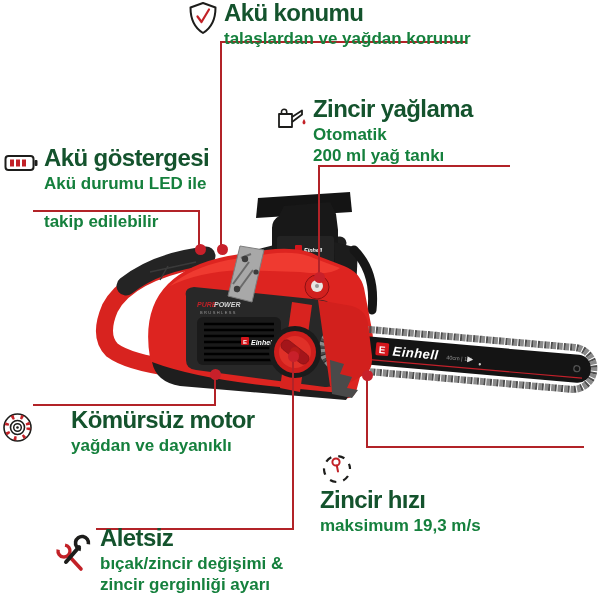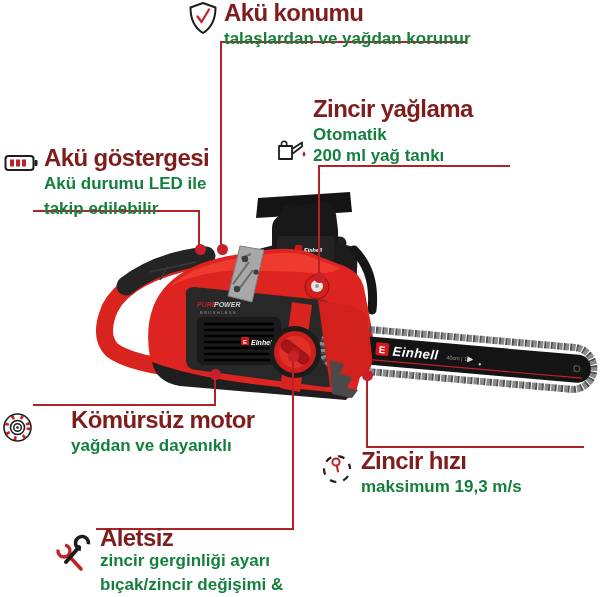--- a/index.html
+++ b/index.html
@@ -3,21 +3,21 @@
 <meta charset="utf-8">
 <style>
   html,body{margin:0;padding:0;background:#fff;}
   .stage{
     position:relative;width:600px;height:597px;background:#fff;
     font-family:"Liberation Sans",sans-serif;overflow:hidden;
   }
   .callout{position:absolute;display:flex;align-items:flex-start;}
   .ico{flex:0 0 auto;margin-right:6px;display:block;}
   .ctitle{
-    font-weight:bold;font-size:24px;color:#7f1d1d;
+    font-weight:bold;font-size:24px;color:#14532d;
     letter-spacing:-0.6px;line-height:1.04;white-space:nowrap;
   }
   .csub{
     font-weight:bold;font-size:17px;color:#15803d;
     line-height:1.22;white-space:nowrap;margin-top:3px;
   }
   .cline{position:absolute;background:#b22328;}
   .cdot{position:absolute;width:11px;height:11px;border-radius:50%;background:#c8202a;}
   svg text{font-family:"Liberation Sans",sans-serif;}
 </style>
@@ -142,21 +142,21 @@
         <path d="M15,2 L27.5,6.5 C27.5,17 24,26.5 15,32 C6,26.5 2.5,17 2.5,6.5 Z" fill="none" stroke="#1d1d1b" stroke-width="2" stroke-linejoin="round"></path>
         <path d="M9.5,15.5 L13.5,21 L21,8.5" fill="none" stroke="#c22127" stroke-width="2.2" stroke-linecap="round" stroke-linejoin="round"></path>
       </svg>
     </span>
     <div class="ctext">
       <div class="ctitle">Akü konumu</div>
       <div class="csub">talaşlardan ve yağdan korunur</div>
     </div>
   </div>
 
-  <div class="callout" style="left:276px;top:97px;align-items:flex-end;">
+  <div class="callout" style="left:276px;top:97px;">
     <span class="ico" style="margin-top:8px;">
       <svg width="31" height="25" viewBox="0 0 31 25">
         <rect x="3" y="9" width="13" height="13" fill="none" stroke="#1d1d1b" stroke-width="1.8" stroke-linejoin="round"></rect>
         <path d="M5.5,9 V6.8 a2.6,2.6 0 0 1 5.2,0 V9" fill="none" stroke="#1d1d1b" stroke-width="1.6"></path>
         <path d="M16,12 L26,5.5 L26,9.5 L16,17" fill="none" stroke="#1d1d1b" stroke-width="1.8" stroke-linejoin="round"></path>
         <path d="M28,14 c2,2.8 2,4.6 0,5.6 c-2,-1 -2,-2.8 0,-5.6" fill="#c22127"></path>
       </svg>
     </span>
     <div class="ctext">
       <div class="ctitle">Zincir yağlama</div>
@@ -171,41 +171,41 @@
         <rect x="1.5" y="3" width="28" height="14" rx="3" fill="none" stroke="#1d1d1b" stroke-width="2"></rect>
         <rect x="30.5" y="7" width="3" height="6" rx="1" fill="#1d1d1b"></rect>
         <rect x="6" y="6.5" width="4" height="7" fill="#c22127"></rect>
         <rect x="12" y="6.5" width="4" height="7" fill="#c22127"></rect>
         <rect x="18" y="6.5" width="4" height="7" fill="#c22127"></rect>
       </svg>
     </span>
     <div class="ctext">
       <div class="ctitle">Akü göstergesi</div>
       <div class="csub">Akü durumu LED ile</div>
-      <div class="csub" style="margin-top:4px;">takip edilebilir</div>
+      <div class="csub" style="margin-top:17px;">takip edilebilir</div>
     </div>
   </div>
 
   <div class="callout" style="left:2px;top:408px;gap:32px;">
     <span class="ico" style="margin-top:4px;">
       <svg width="31" height="31" viewBox="0 0 31 31">
         <circle cx="15.5" cy="15.5" r="13.5" stroke="#1d1d1b" stroke-width="1.6" fill="none"></circle>
         <circle cx="15.5" cy="15.5" r="11" stroke="#c22127" stroke-width="4" fill="none" stroke-dasharray="2.6 6.5"></circle>
         <circle cx="15.5" cy="15.5" r="7" stroke="#1d1d1b" stroke-width="1.6" fill="none"></circle>
         <circle cx="15.5" cy="15.5" r="3.8" stroke="#1d1d1b" stroke-width="1.5" fill="none"></circle>
         <circle cx="15.5" cy="15.5" r="1.3" fill="#1d1d1b"></circle>
       </svg>
     </span>
     <div class="ctext">
       <div class="ctitle">Kömürsüz motor</div>
       <div class="csub">yağdan ve dayanıklı</div>
     </div>
   </div>
 
-  <div class="callout" style="left:320px;top:449px;">
+  <div class="callout" style="left:320px;top:449px;flex-direction:column;">
     <span class="ico" style="margin-top:3px;">
       <svg width="35" height="32" viewBox="0 0 35 32">
         <circle cx="17" cy="17" r="13" stroke="#1d1d1b" stroke-width="2.2" fill="none" stroke-dasharray="6.5 7.2" stroke-dashoffset="3" transform="rotate(-15 17 17)"></circle>
         <circle cx="16" cy="10" r="3.6" stroke="#c22127" stroke-width="2" fill="none"></circle>
         <path d="M16.8,13.5 L18,19.5" stroke="#c22127" stroke-width="2" stroke-linecap="round"></path>
       </svg>
     </span>
     <div class="ctext">
       <div class="ctitle">Zincir hızı</div>
       <div class="csub">maksimum 19,3 m/s</div>
@@ -216,18 +216,18 @@
     <span class="ico" style="margin-top:3px;">
       <svg width="41" height="45" viewBox="0 0 41 45">
         <path d="M28,40 L16,27" stroke="#c22127" stroke-width="3.6" stroke-linecap="round"></path>
         <circle cx="11" cy="22" r="6" stroke="#c22127" stroke-width="3.4" fill="none" stroke-dasharray="28 10" transform="rotate(-80 11 22)"></circle>
         <path d="M13,33 L26,18" stroke="#1d1d1b" stroke-width="4" stroke-linecap="round"></path>
         <circle cx="29" cy="14" r="6.5" stroke="#1d1d1b" stroke-width="3.6" fill="none" stroke-dasharray="30 11" transform="rotate(100 29 14)"></circle>
       </svg>
     </span>
     <div class="ctext">
       <div class="ctitle">Aletsiz</div>
+      <div class="csub">bıçak/zincir değişimi &amp;</div>
       <div class="csub" style="margin-top:0;">zincir gerginliği ayarı</div>
-      <div class="csub">bıçak/zincir değişimi &amp;</div>
     </div>
   </div>
 
 </div>
 
 </body></html>

